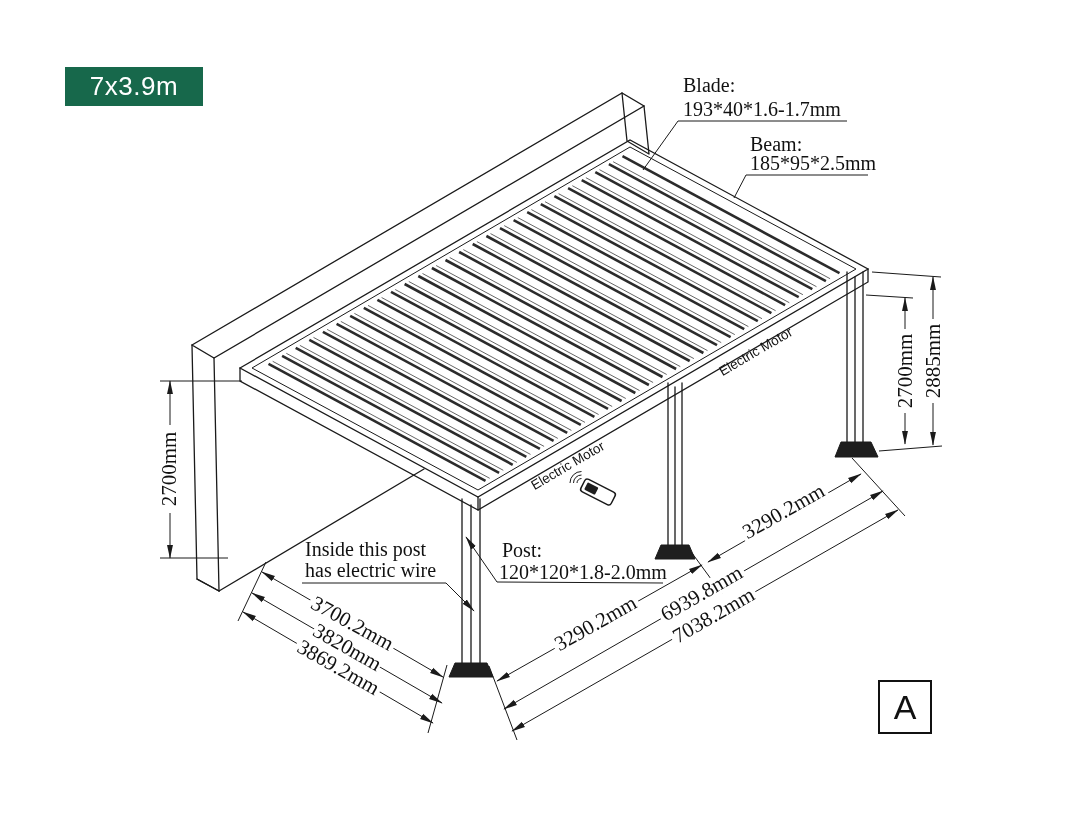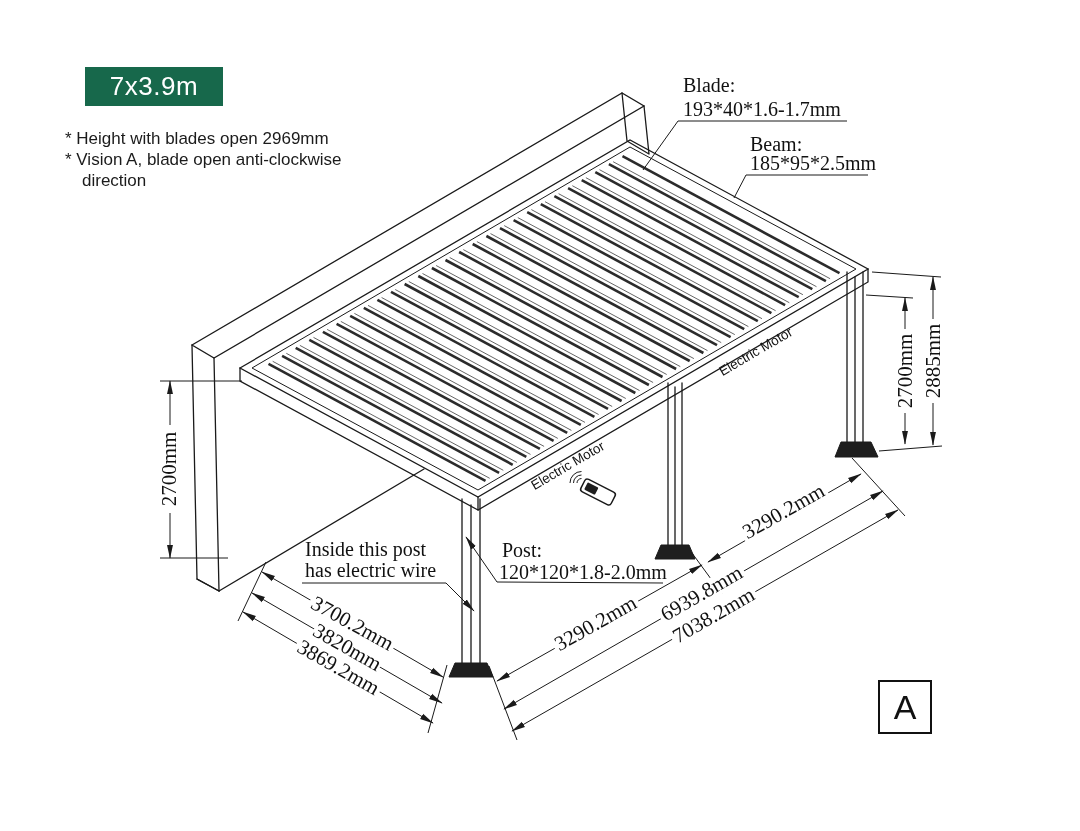--- a/index.html
+++ b/index.html
@@ -9,21 +9,21 @@
   .ln{stroke:#1a1a1a;stroke-width:1.3;fill:none;stroke-linecap:round;}
   .thin{stroke:#1a1a1a;stroke-width:1;fill:none;}
   .dim{stroke:#1a1a1a;stroke-width:1;fill:none;}
   .cadtxt{font-family:"Liberation Serif",serif;font-size:20px;fill:#111;}
   .dimtxt{font-family:"Liberation Serif",serif;font-size:21px;fill:#111;text-anchor:middle;}
   .motortxt{font-family:"Liberation Sans",sans-serif;font-size:13.5px;fill:#111;text-anchor:middle;}
   .notes{position:absolute;left:65px;top:128px;font-size:17px;line-height:21px;color:#1b1b1b;}
   .notes .indent{padding-left:17px;}
   #badge{position:absolute;left:65px;top:67px;width:138px;height:39px;
          display:flex;align-items:center;justify-content:center;
-         color:#fff;font-size:26px;letter-spacing:0.5px;margin-left:20px;}
+         color:#fff;font-size:26px;letter-spacing:0.5px;}
   #viewbox-a{position:absolute;left:878px;top:680px;width:50px;height:50px;border:2.4px solid #111;
          display:flex;align-items:center;justify-content:center;font-size:34px;color:#111;}
   .labelbg{fill:#ffffff;}
 </style>
 </head>
 <body>
 
 <div id="stage">
 
   <svg width="1080" height="831" viewBox="0 0 1080 831">
@@ -222,23 +222,18 @@
         <rect x="-17" y="-7" width="34" height="14" rx="3" fill="#ffffff" stroke="#1a1a1a" stroke-width="1.5"></rect>
         <rect x="-13.5" y="-4" width="12" height="8" rx="1" fill="#1e1e1e"></rect>
       </g>
     </g>
   </svg>
 
   <div id="badge" style="background: rgb(23, 104, 75); color: rgb(255, 255, 255);">
     <span>7x3.9m</span>
   </div>
 
-  <div class="notes">
-    <div>* Height with blades open 2969mm</div>
-    <div>* Vision A, blade open anti-clockwise</div>
-    <div class="indent">direction</div>
-  </div>
 
   <div id="viewbox-a">
     <span>A</span>
   </div>
 
 </div>
 
 </body></html>

